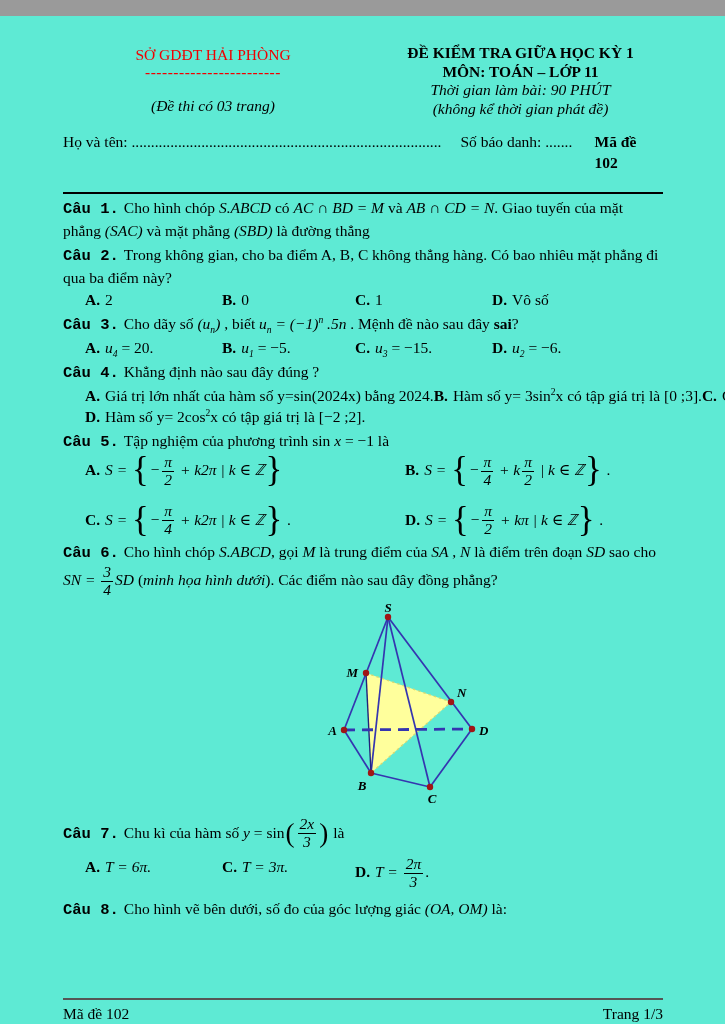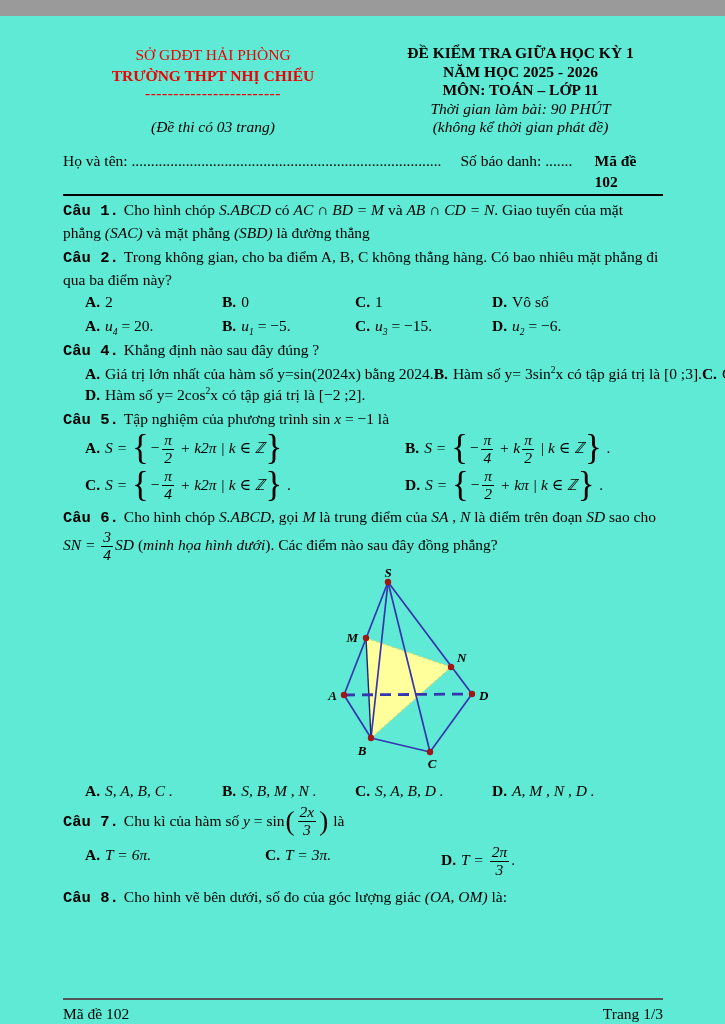--- a/index.html
+++ b/index.html
@@ -13,34 +13,34 @@
   .hdr{display:flex;}
   .hdr-left{width:300px;text-align:center;}
   .hl1{color:#f00000;}
   .hl2{color:#f00000;font-weight:bold;}
   .hl-div{color:#f00000;font-weight:bold;letter-spacing:.5px;line-height:14px;}
   .hl-note{font-style:italic;margin-top:16px;}
   .hdr-right{width:285px;margin-left:auto;text-align:center;}
   .hr-b{font-weight:bold;line-height:18.5px;text-align:center;}
   .hr-i{font-style:italic;line-height:18.5px;}
   
-  .inforow{display:flex;align-items:baseline;margin-top:13px;border-bottom:2px solid #000;padding-bottom:2px;}
+  .inforow{display:flex;align-items:baseline;margin-top:13px;border-bottom:2px solid #000;padding-bottom:19px;}
   .name{width:400px;overflow:hidden;white-space:nowrap;}
   .sbd{width:135px;overflow:hidden;white-space:nowrap;}
   .code{font-weight:bold;margin-left:auto;}
   
   .part{margin:3px 0 0 0;}
   .part b{margin-right:3px;}
   
   .q{margin-top:3px;}
   .qt{margin:0;}
   .ql{font-weight:bold;margin-right:5px;font-family:Liberation Mono, monospace;}
   .opts{display:grid;padding-left:22px;margin-top:1px;}
   .c4{grid-template-columns:137px 133px 137px 1fr;}
-  .c2{grid-template-columns:320px 1fr;row-gap:2px;}
+  .c2{grid-template-columns:320px 1fr;row-gap:15px;}
   .c1{grid-template-columns:1fr 1fr 1fr;}
   .opt{white-space:nowrap;}
   .opt .k{font-weight:bold;margin-right:5px;}
   .i{font-style:italic;}
   .b{font-weight:bold;}
   sub,sup{font-size:62%;line-height:0;}
   .frac{display:inline-block;vertical-align:-0.62em;text-align:center;line-height:1.08;margin:0 2px;}
   .frac .fn{display:block;padding:0 2px;border-bottom:1px solid #000;}
   .frac .fd{display:block;}
   .big{font-size:225%;font-weight:400;vertical-align:-0.18em;line-height:0;display:inline-block;margin:0 1px;}
@@ -53,27 +53,25 @@
           display:flex;justify-content:space-between;padding-top:3px;}
 </style>
 </head>
 <body>
 
 <div class="page">
 
   <div class="hdr">
     <div class="hdr-left">
       <div class="hl1">SỞ GDĐT HẢI PHÒNG</div>
-      <div class="hl2">TRƯỜNG THPT NHỊ CHIỂU</div>
       <div class="hl-div">------------------------</div>
       <div class="hl-note">(Đề thi có 03 trang)</div>
     </div>
     <div class="hdr-right">
       <div class="hr-b">ĐỀ KIỂM TRA GIỮA HỌC KỲ 1</div>
-      <div class="hr-b">NĂM HỌC 2025 - 2026</div>
       <div class="hr-b">MÔN: TOÁN – LỚP 11</div>
       <div class="hr-i">Thời gian làm bài: 90 PHÚT</div>
       <div class="hr-i">(không kể thời gian phát đề)</div>
     </div>
   </div>
 
   <div class="inforow">
     <span class="name">Họ và tên: ................................................................................</span>
     <span class="sbd">Số báo danh: .......</span>
     <span class="code">Mã đề 102</span>
@@ -88,20 +86,21 @@
     <p class="qt"><b class="ql">Câu 2.</b><span><span>Trong không gian, cho ba điểm A, B, C không thẳng hàng. Có bao nhiêu mặt phẳng đi qua ba điểm này?</span></span></p>
     <div class="opts c4">
       <span class="opt"><b class="k">A.</b><span><span>2</span></span></span>
       <span class="opt"><b class="k">B.</b><span><span>0</span></span></span>
       <span class="opt"><b class="k">C.</b><span><span>1</span></span></span>
       <span class="opt"><b class="k">D.</b><span><span>Vô số</span></span></span>
     </div>
   </div>
 
   <div class="q">
+    <p class="qt"><b class="ql">Câu 3.</b><span><span>Cho dãy số </span><span class="i">(u<sub>n</sub></span><span class="i">)</span><span> , biết </span><span class="i">u<sub>n</sub></span><span class="i"> = (−1)<sup>n</sup></span><span class="i"> .5n</span><span> . Mệnh đề nào sau đây </span><span class="b">sai</span><span>?</span></span></p>
     <div class="opts c4">
       <span class="opt"><b class="k">A.</b><span><span class="i">u<sub>4</sub></span><span> = 20.</span></span></span>
       <span class="opt"><b class="k">B.</b><span><span class="i">u<sub>1</sub></span><span> = −5.</span></span></span>
       <span class="opt"><b class="k">C.</b><span><span class="i">u<sub>3</sub></span><span> = −15.</span></span></span>
       <span class="opt"><b class="k">D.</b><span><span class="i">u<sub>2</sub></span><span> = −6.</span></span></span>
     </div>
   </div>
 
   <div class="q">
     <p class="qt"><b class="ql">Câu 4.</b><span><span>Khẳng định nào sau đây đúng ?</span></span></p>
@@ -153,31 +152,25 @@
         <text x="388" y="603" text-anchor="middle">S</text>
         <text x="358" y="668" text-anchor="end">M</text>
         <text x="457" y="688" text-anchor="start">N</text>
         <text x="337" y="726" text-anchor="end">A</text>
         <text x="479" y="726" text-anchor="start">D</text>
         <text x="362" y="781" text-anchor="middle">B</text>
         <text x="432" y="794" text-anchor="middle">C</text>
       </g>
     </svg>
 
-    <div class="opts c4">
-      <span class="opt"><b class="k">A.</b><span><span class="i">S, A, B, C .</span></span></span>
-      <span class="opt"><b class="k">B.</b><span><span class="i">S, B, M , N .</span></span></span>
-      <span class="opt"><b class="k">C.</b><span><span class="i">S, A, B, D .</span></span></span>
-      <span class="opt"><b class="k">D.</b><span><span class="i">A, M , N , D .</span></span></span>
-    </div>
   </div>
 
   <div class="q">
     <p class="qt"><b class="ql">Câu 7.</b><span><span>Chu kì của hàm số </span><span class="i">y</span><span> = sin</span><span class="bigp">(</span><span class="frac i"><span class="fn">2x</span><span class="fd">3</span></span><span class="bigp">)</span><span> là</span></span></p>
-    <div class="opts c4" style="margin-top:5px;gap:43px;">
+    <div class="opts c4" style="margin-top:5px;">
       <span class="opt"><b class="k">A.</b><span><span class="i">T = 6π.</span></span></span>
       <span class="opt"><b class="k">C.</b><span><span class="i">T = 3π.</span></span></span>
       <span class="opt"><b class="k">D.</b><span><span class="i">T = </span><span class="frac i"><span class="fn">2π</span><span class="fd">3</span></span><span>.</span></span></span>
     </div>
   </div>
 
   <div class="q" style="margin-top:8px;">
     <p class="qt"><b class="ql">Câu 8.</b><span><span>Cho hình vẽ bên dưới, số đo của góc lượng giác </span><span class="i">(OA, OM)</span><span> là:</span></span></p>
   </div>
 

